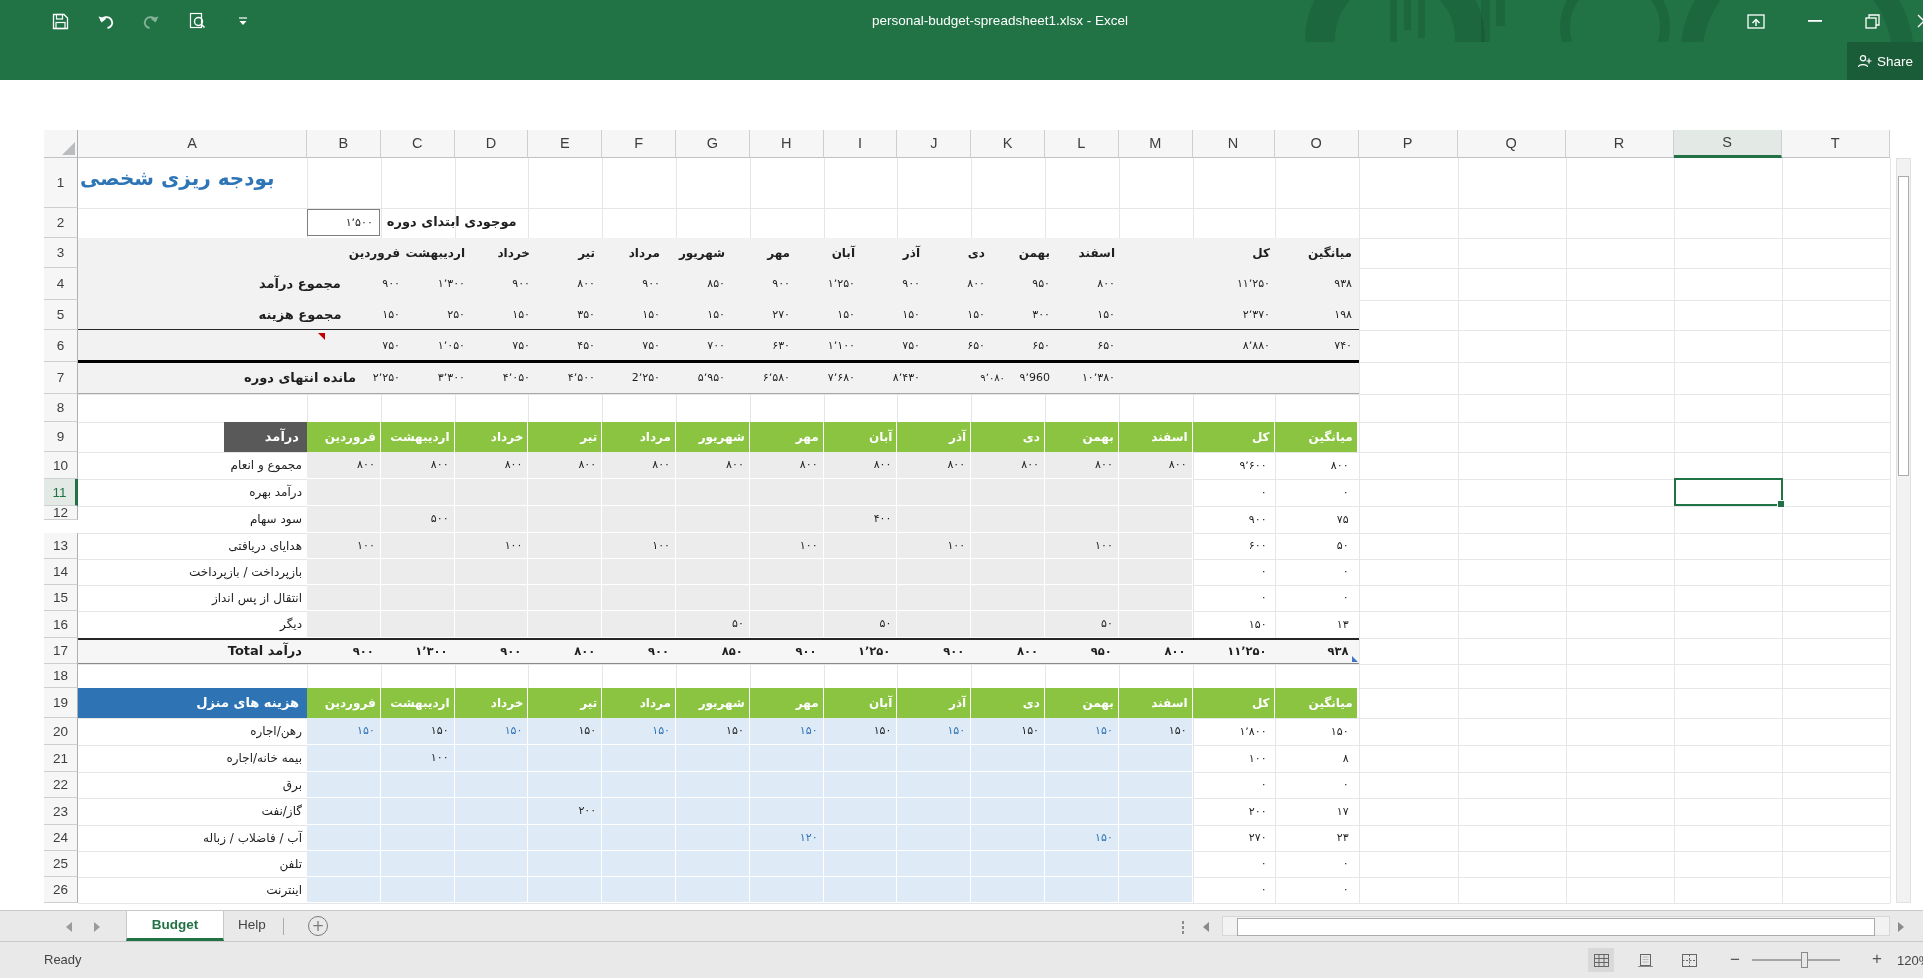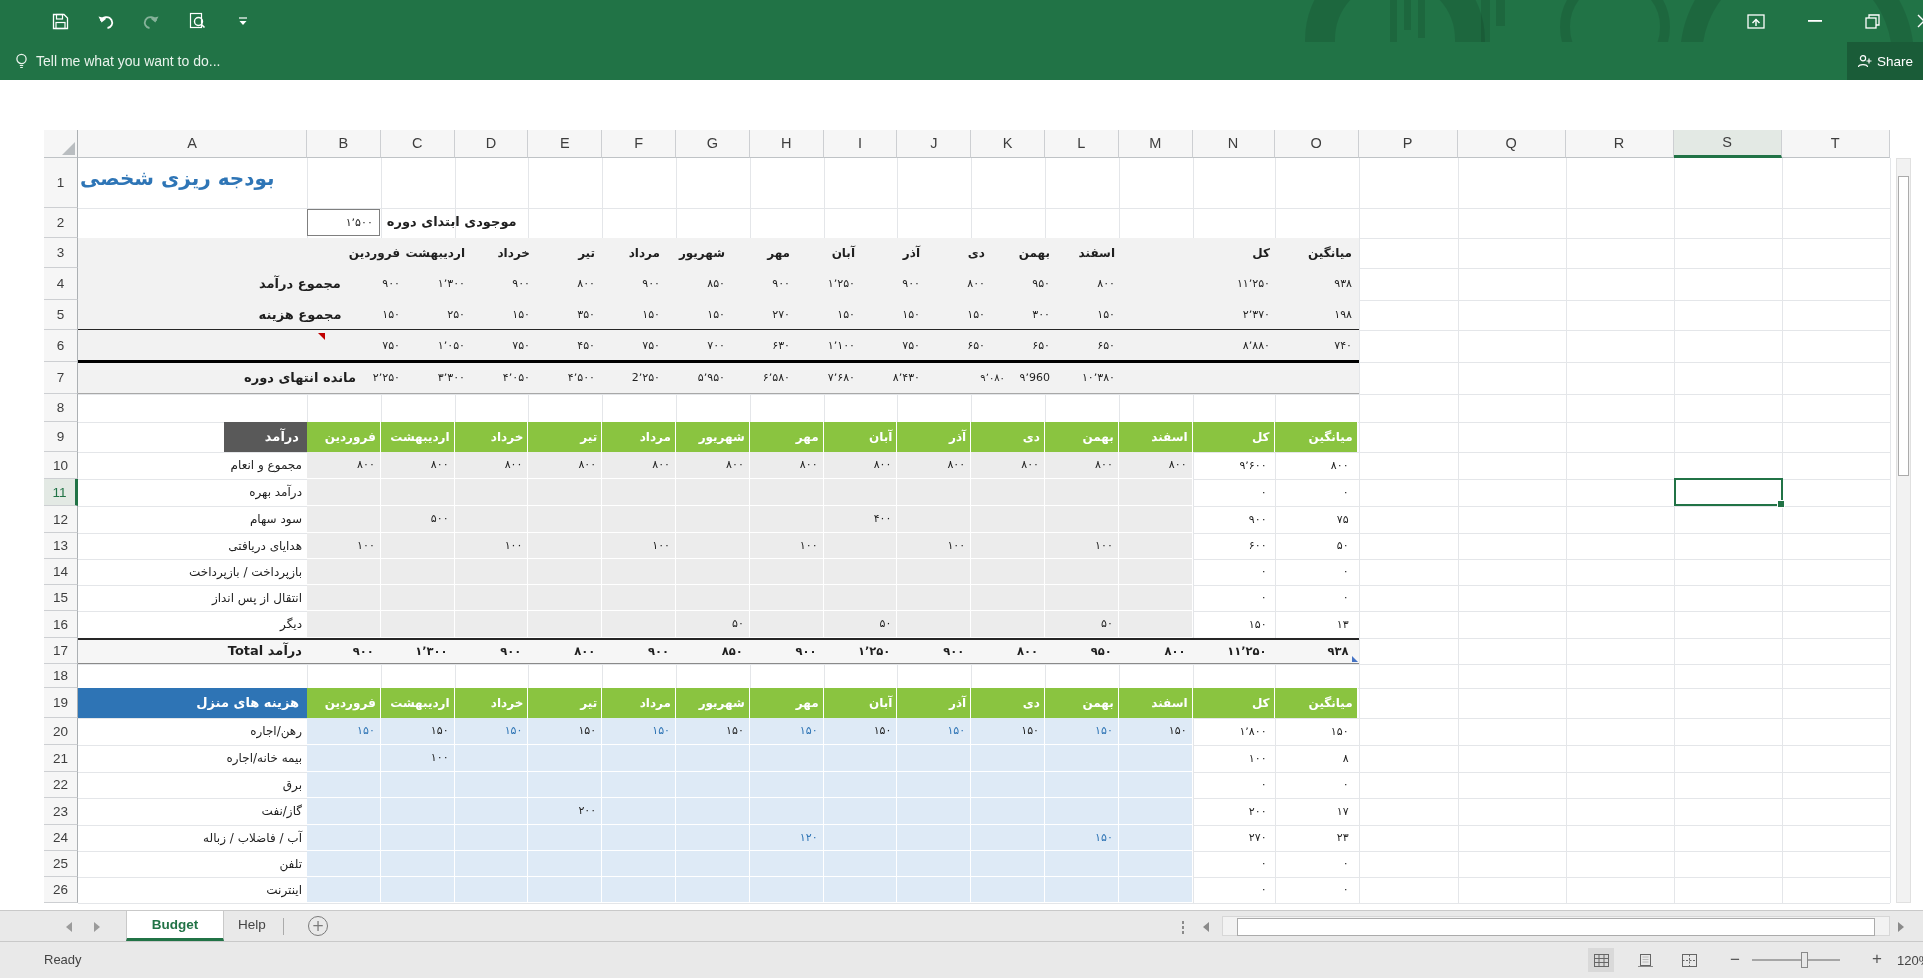--- a/index.html
+++ b/index.html
@@ -96,20 +96,21 @@
           <path d="M13.5 12.5 L16.5 15.5" stroke="#fff" stroke-width="1.6"></path>
         </svg>
     </div>
     <div class="qat-btn" style="left:228px;">
       <svg width="10" height="9" viewBox="0 0 10 9">
           <path d="M1 1h8" stroke="#fff" stroke-width="1.2"></path>
           <path d="M1.5 4 L5 8 L8.5 4 Z" fill="#fff"></path>
         </svg>
     </div>
 
+    <div id="win-title" class="abs latin">personal-budget-spreadsheet1.xlsx - Excel</div>
 
     <div class="winctl" style="left:1734px;">
       <svg width="18" height="15" viewBox="0 0 18 15">
           <rect x="1" y="1" width="16" height="13" fill="none" stroke="#fff" stroke-width="1.3"></rect>
           <path d="M5.5 9 L9 5.5 L12.5 9" fill="none" stroke="#fff" stroke-width="1.4"></path>
           <path d="M9 5.5 V12" stroke="#fff" stroke-width="1.4"></path>
         </svg>
     </div>
     <div class="winctl" style="left:1793px;">
       <svg width="14" height="3" viewBox="0 0 14 3">
@@ -123,27 +124,20 @@
         </svg>
     </div>
     <div class="winctl" style="left:1902px;">
       <svg width="14" height="14" viewBox="0 0 14 14">
           <path d="M1 1 L13 13 M13 1 L1 13" stroke="#fff" stroke-width="1.4"></path>
         </svg>
     </div>
   </div>
 
   <div id="tabrow" class="abs">
-    <div id="tellme">
-      <svg width="15" height="17" viewBox="0 0 15 17" style="margin-right:7px;">
-          <circle cx="7.5" cy="6" r="4.6" fill="none" stroke="#E9F3EC" stroke-width="1.3"></circle>
-          <path d="M5.8 12.5h3.4 M6.2 14.5h2.6" stroke="#E9F3EC" stroke-width="1.2"></path>
-        </svg>
-      <span>Tell me what you want to do...</span>
-    </div>
   </div>
   <div id="share" class="abs latin">
     <svg width="15" height="15" viewBox="0 0 15 15">
         <circle cx="6" cy="4.2" r="2.6" fill="none" stroke="#fff" stroke-width="1.2"></circle>
         <path d="M1.5 13 C1.5 9.8 10.5 9.8 10.5 13" fill="none" stroke="#fff" stroke-width="1.2"></path>
         <path d="M12 4.5v5 M9.5 7h5" stroke="#fff" stroke-width="1.2"></path>
       </svg>
     <span>Share</span>
   </div>
 
@@ -222,21 +216,21 @@
       <div class="rowhead" style="top: 208px; height: 30px; position: absolute;">2</div>
       <div class="rowhead" style="top: 238px; height: 30px; position: absolute;">3</div>
       <div class="rowhead" style="top: 268px; height: 32px; position: absolute;">4</div>
       <div class="rowhead" style="top: 300px; height: 30px; position: absolute;">5</div>
       <div class="rowhead" style="top: 330px; height: 32px; position: absolute;">6</div>
       <div class="rowhead" style="top: 362px; height: 32px; position: absolute;">7</div>
       <div class="rowhead" style="top: 394px; height: 28px; position: absolute;">8</div>
       <div class="rowhead" style="top: 422px; height: 30px; position: absolute;">9</div>
       <div class="rowhead" style="top: 452px; height: 27px; position: absolute;">10</div>
       <div class="rowhead" style="top: 479px; height: 27px; position: absolute; background: rgb(227, 233, 228); color: rgb(33, 115, 70); border-right: 3px solid rgb(33, 115, 70);">11</div>
-      <div class="rowhead" style="top: 506px; height: 27px; position: absolute;">12</div>
+      <div class="rowhead" style="top: 506px; height: 14px; position: absolute;">12</div>
       <div class="rowhead" style="top: 533px; height: 26px; position: absolute;">13</div>
       <div class="rowhead" style="top: 559px; height: 26px; position: absolute;">14</div>
       <div class="rowhead" style="top: 585px; height: 26px; position: absolute;">15</div>
       <div class="rowhead" style="top: 611px; height: 27px; position: absolute;">16</div>
       <div class="rowhead" style="top: 638px; height: 26px; position: absolute;">17</div>
       <div class="rowhead" style="top: 664px; height: 24px; position: absolute;">18</div>
       <div class="rowhead" style="top: 688px; height: 30px; position: absolute;">19</div>
       <div class="rowhead" style="top: 718px; height: 27px; position: absolute;">20</div>
       <div class="rowhead" style="top: 745px; height: 27px; position: absolute;">21</div>
       <div class="rowhead" style="top: 772px; height: 26px; position: absolute;">22</div>

